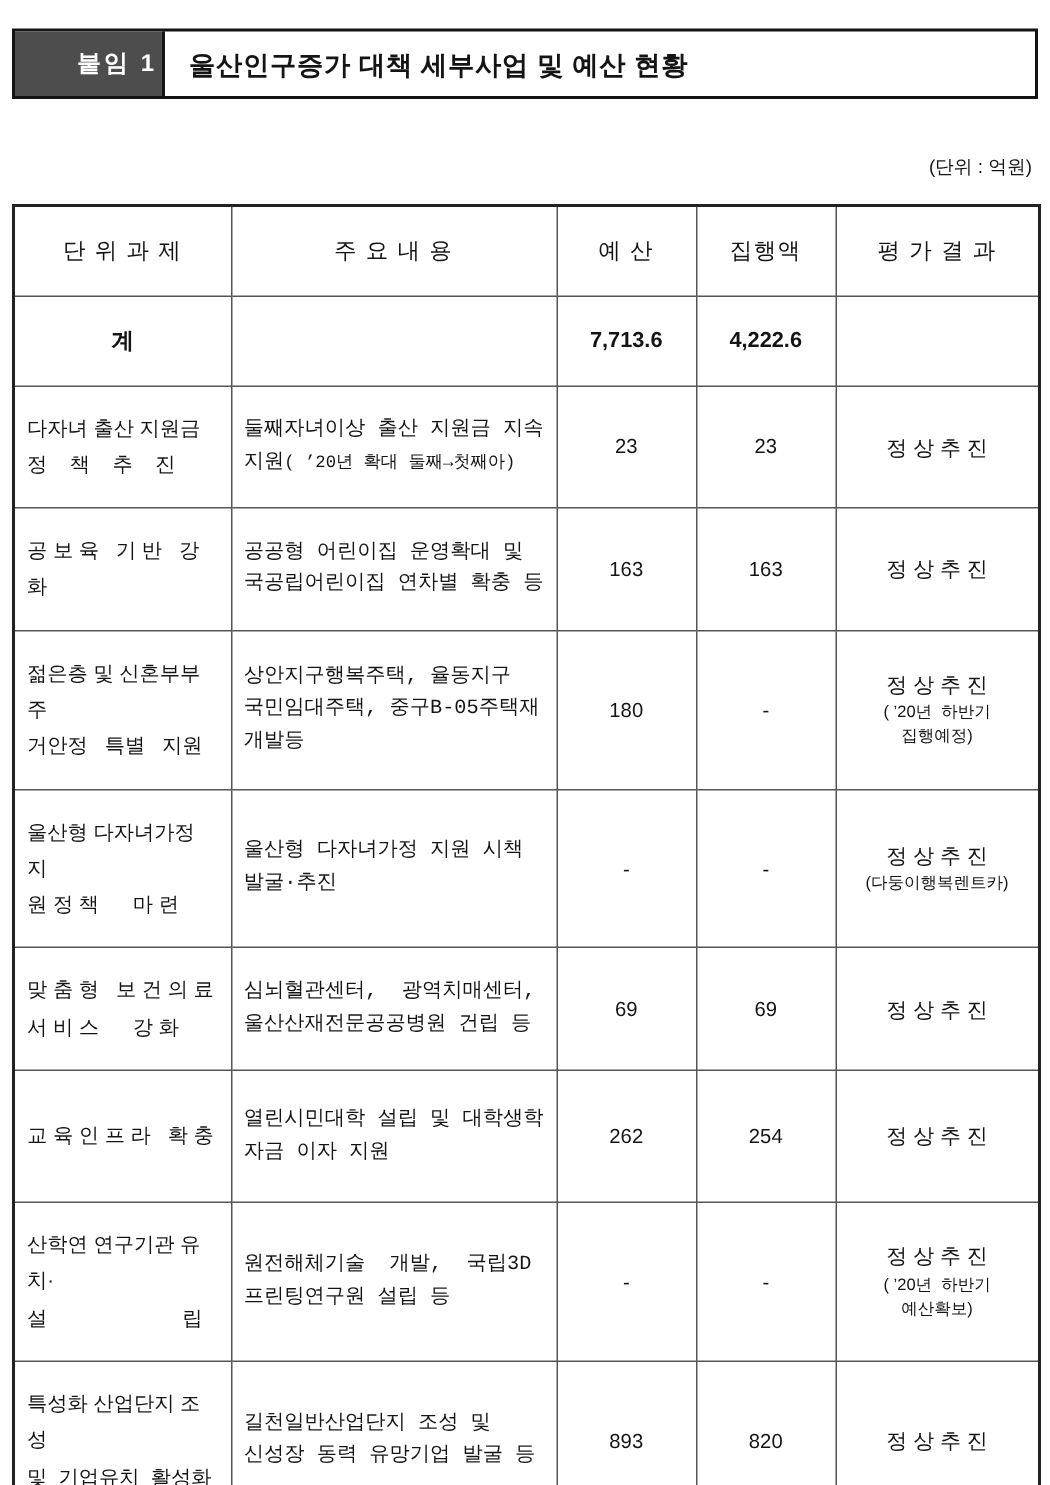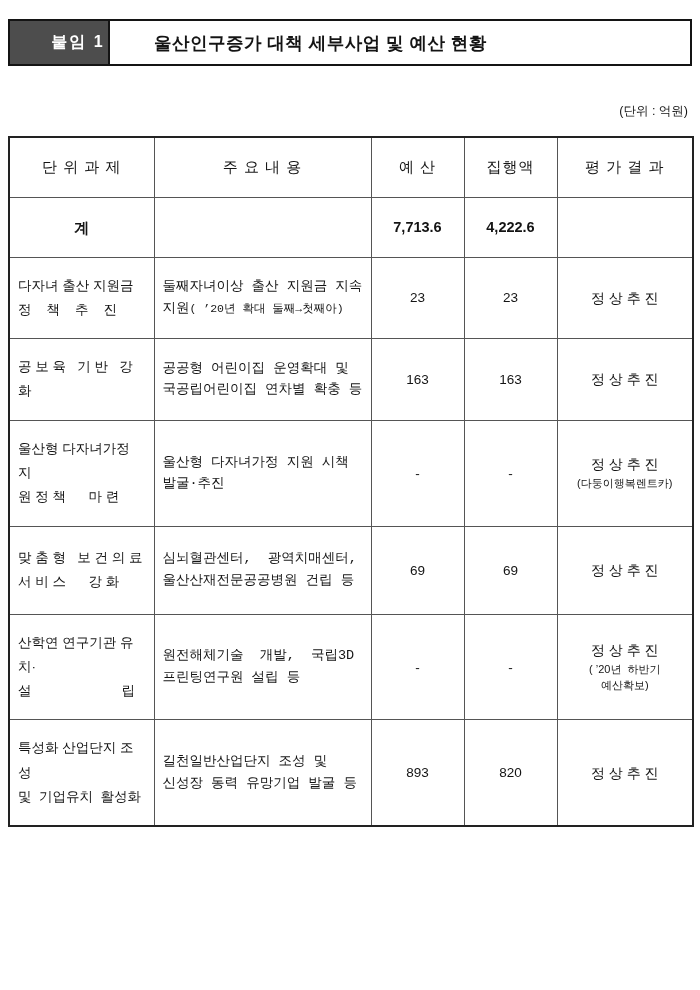--- a/index.html
+++ b/index.html
@@ -17,21 +17,21 @@
   }
   .badge {
     width:100px; background:#4d4d4d; color:#ffffff;
     display:flex; align-items:center; justify-content:center;
     font-weight:bold; font-size:16px; letter-spacing:2px;
     border-right:2.5px solid #141414;
     padding-left:38px;
   }
   .doc-title {
     flex:1; display:flex; align-items:center; padding-left:16px;
-    font-weight:bold; font-size:17.5px; letter-spacing:0.5px;margin-left:28px;
+    font-weight:bold; font-size:17.5px; letter-spacing:0.5px;
   }
 
   
   .unit-label { position:absolute; top:103px; right:12px; font-size:12.5px; }
 
   
   table.budget {
     position:absolute; left:8px; top:136px; width:684px;
     border-collapse:collapse; table-layout:fixed;
     border:2px solid #222;
@@ -111,33 +111,49 @@
         <td class="result"><div>정 상 추 진</div></td>
       </tr>
       <tr>
         <td class="task">공 보 육   기 반   강 화</td>
         <td class="content"><span>공공형 어린이집 운영확대 및 국공립어린이집 연차별 확충 등</span></td>
         <td class="num">163</td>
         <td class="num">163</td>
         <td class="result"><div>정 상 추 진</div></td>
       </tr>
       <tr>
+        <td class="task">젊은층 및 신혼부부 주
+거안정   특별   지원</td>
+        <td class="content"><span>상안지구행복주택, 율동지구  국민임대주택, 중구B-05주택재개발등</span></td>
+        <td class="num">180</td>
+        <td class="num">-</td>
+        <td class="result"><div>정 상 추 진</div><div class="result-note">( ’20년  하반기
+집행예정)</div></td>
+      </tr>
+      <tr>
         <td class="task">울산형 다자녀가정 지
 원 정 책      마 련</td>
         <td class="content"><span>울산형 다자녀가정 지원 시책 발굴·추진</span></td>
         <td class="num">-</td>
         <td class="num">-</td>
         <td class="result"><div>정 상 추 진</div><div class="result-note">(다둥이행복렌트카)</div></td>
       </tr>
       <tr>
         <td class="task">맞 춤 형   보 건 의 료
 서 비 스      강 화</td>
         <td class="content"><span>심뇌혈관센터,  광역치매센터,  울산산재전문공공병원 건립 등</span></td>
         <td class="num">69</td>
         <td class="num">69</td>
+        <td class="result"><div>정 상 추 진</div></td>
+      </tr>
+      <tr>
+        <td class="task">교 육 인 프 라   확 충</td>
+        <td class="content"><span>열린시민대학 설립 및 대학생학자금 이자 지원</span></td>
+        <td class="num">262</td>
+        <td class="num">254</td>
         <td class="result"><div>정 상 추 진</div></td>
       </tr>
       <tr>
         <td class="task">산학연 연구기관 유치·
 설                        립</td>
         <td class="content"><span>원전해체기술  개발,  국립3D프린팅연구원 설립 등</span></td>
         <td class="num">-</td>
         <td class="num">-</td>
         <td class="result"><div>정 상 추 진</div><div class="result-note">( ’20년  하반기
 예산확보)</div></td>

